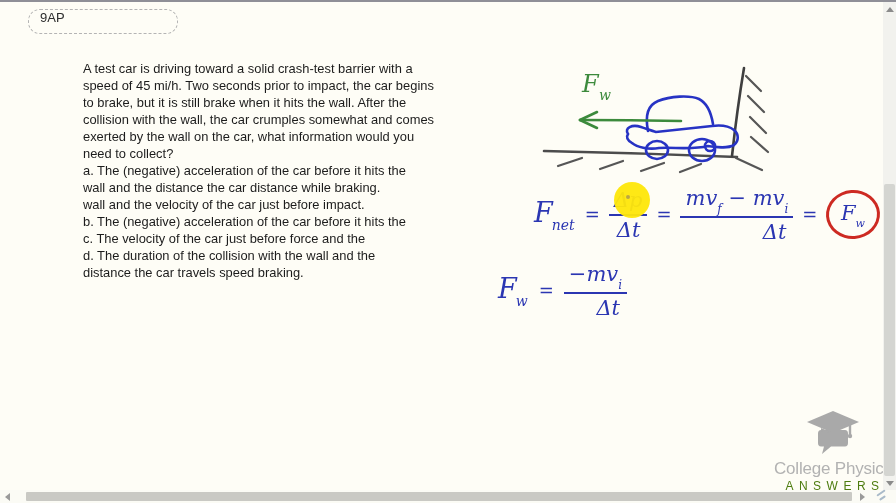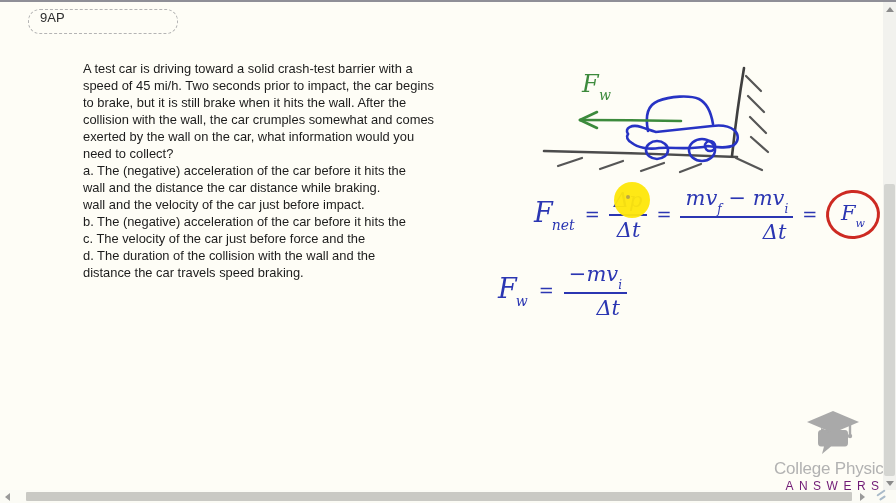--- a/index.html
+++ b/index.html
@@ -53,21 +53,21 @@
   .circled .inner sub{font-size:11px;position:relative;top:2px;}
   .hl-dot{
     position:absolute;left:614px;top:182px;width:36px;height:36px;border-radius:50%;
     background:var(--yellow);z-index:2;opacity:.95;
   }
   .hl-dot .pen{position:absolute;left:12px;top:13px;width:4px;height:4px;border-radius:50%;background:#b7a13b;}
   
   .logo{position:absolute;left:770px;top:410px;width:126px;text-align:center;color:var(--logogray);}
   .logo .cap{display:block;margin:0 auto 2px;}
   .logo .t1{font-size:17px;letter-spacing:-0.2px;color:#b2b2b2;line-height:1.1;}
-  .logo .t2{font-size:12px;letter-spacing:5.5px;margin-left:4px;color:#701a75;line-height:1.3;}
+  .logo .t2{font-size:12px;letter-spacing:5.5px;margin-left:4px;color:#4d7c0f;line-height:1.3;}
   
   .vscroll{position:absolute;right:0;top:2px;width:13px;height:488px;background:#f2f2ee;}
   .vthumb{position:absolute;left:1px;top:182px;width:11px;height:292px;background:#d4d5d1;border-radius:2px;}
   .arr{position:absolute;width:0;height:0;}
   .arr-up{left:3px;top:5px;border-left:4px solid transparent;border-right:4px solid transparent;border-bottom:5px solid #8b8b8b;}
   .arr-down{left:3px;bottom:4px;border-left:4px solid transparent;border-right:4px solid transparent;border-top:5px solid #8b8b8b;}
   .hscroll{position:absolute;left:0;bottom:0;width:896px;height:13px;background:#fbfbf5;}
   .hthumb{position:absolute;left:26px;top:2px;width:826px;height:9px;background:#c9c9c4;border-radius:1px;}
   .arr-left{left:5px;top:3px;border-top:4px solid transparent;border-bottom:4px solid transparent;border-right:5px solid #9a9a9a;}
   .arr-right{left:860px;top:3px;border-top:4px solid transparent;border-bottom:4px solid transparent;border-left:5px solid #9a9a9a;}

